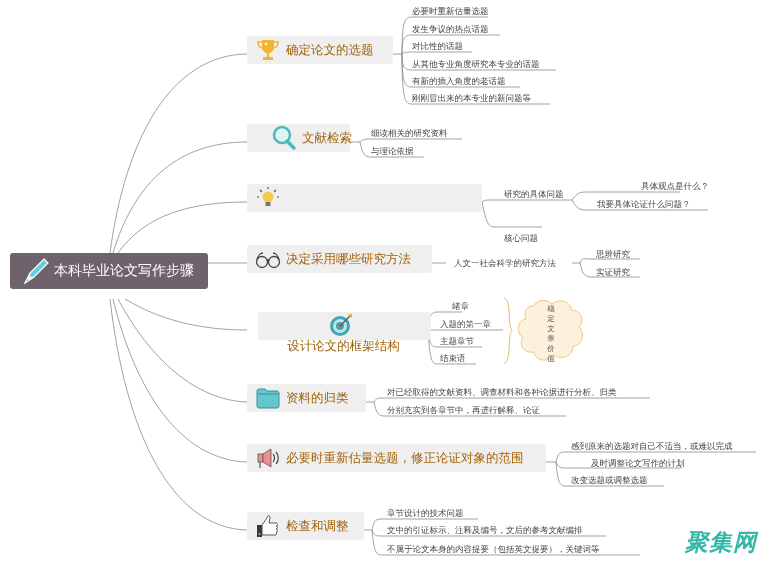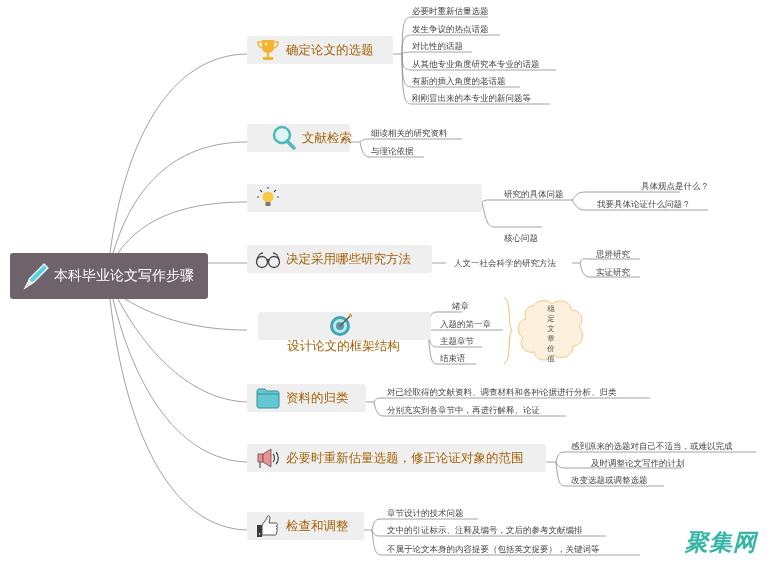--- a/index.html
+++ b/index.html
@@ -1,19 +1,19 @@
 <!DOCTYPE html>
 <html><head>
 <meta charset="utf-8">
 <style>
   html, body { margin:0; padding:0; background:#ffffff; }
   body { width:780px; height:565px; position:relative; overflow:hidden;
          font-family: "DejaVu Sans", "Liberation Sans", sans-serif; color:#333; }
   #lines { position:absolute; left:0; top:0; width:780px; height:565px; }
-  .root { position:absolute; left:10px; top:253px; width:198px; height:46px;
+  .root { position:absolute; left:10px; top:253px; width:198px; height:36px;
           background:#6e636b; border-radius:3px; color:#fff; font-size:14px;
           display:flex; align-items:center; box-sizing:border-box; padding-left:12px; }
   .root .ico { width:28px; height:30px; margin-right:4px; }
   .node { position:absolute; background:#f0efef; border-radius:3px; height:28px;
           display:flex; align-items:center; box-sizing:border-box; padding:0 10px 0 8px;
           font-size:12.5px; color:#a16207; white-space:nowrap; }
   .node .ico { width:26px; height:26px; margin-right:5px; flex:none; }
   .leaf { position:absolute; font-size:8.5px; color:#444; white-space:nowrap; line-height:12px; }
   .cloud { position:absolute; left:515px; top:298px; width:72px; height:66px; }
   .cloud-text { position:absolute; left:545px; top:304px; width:12px; font-size:7.5px;

